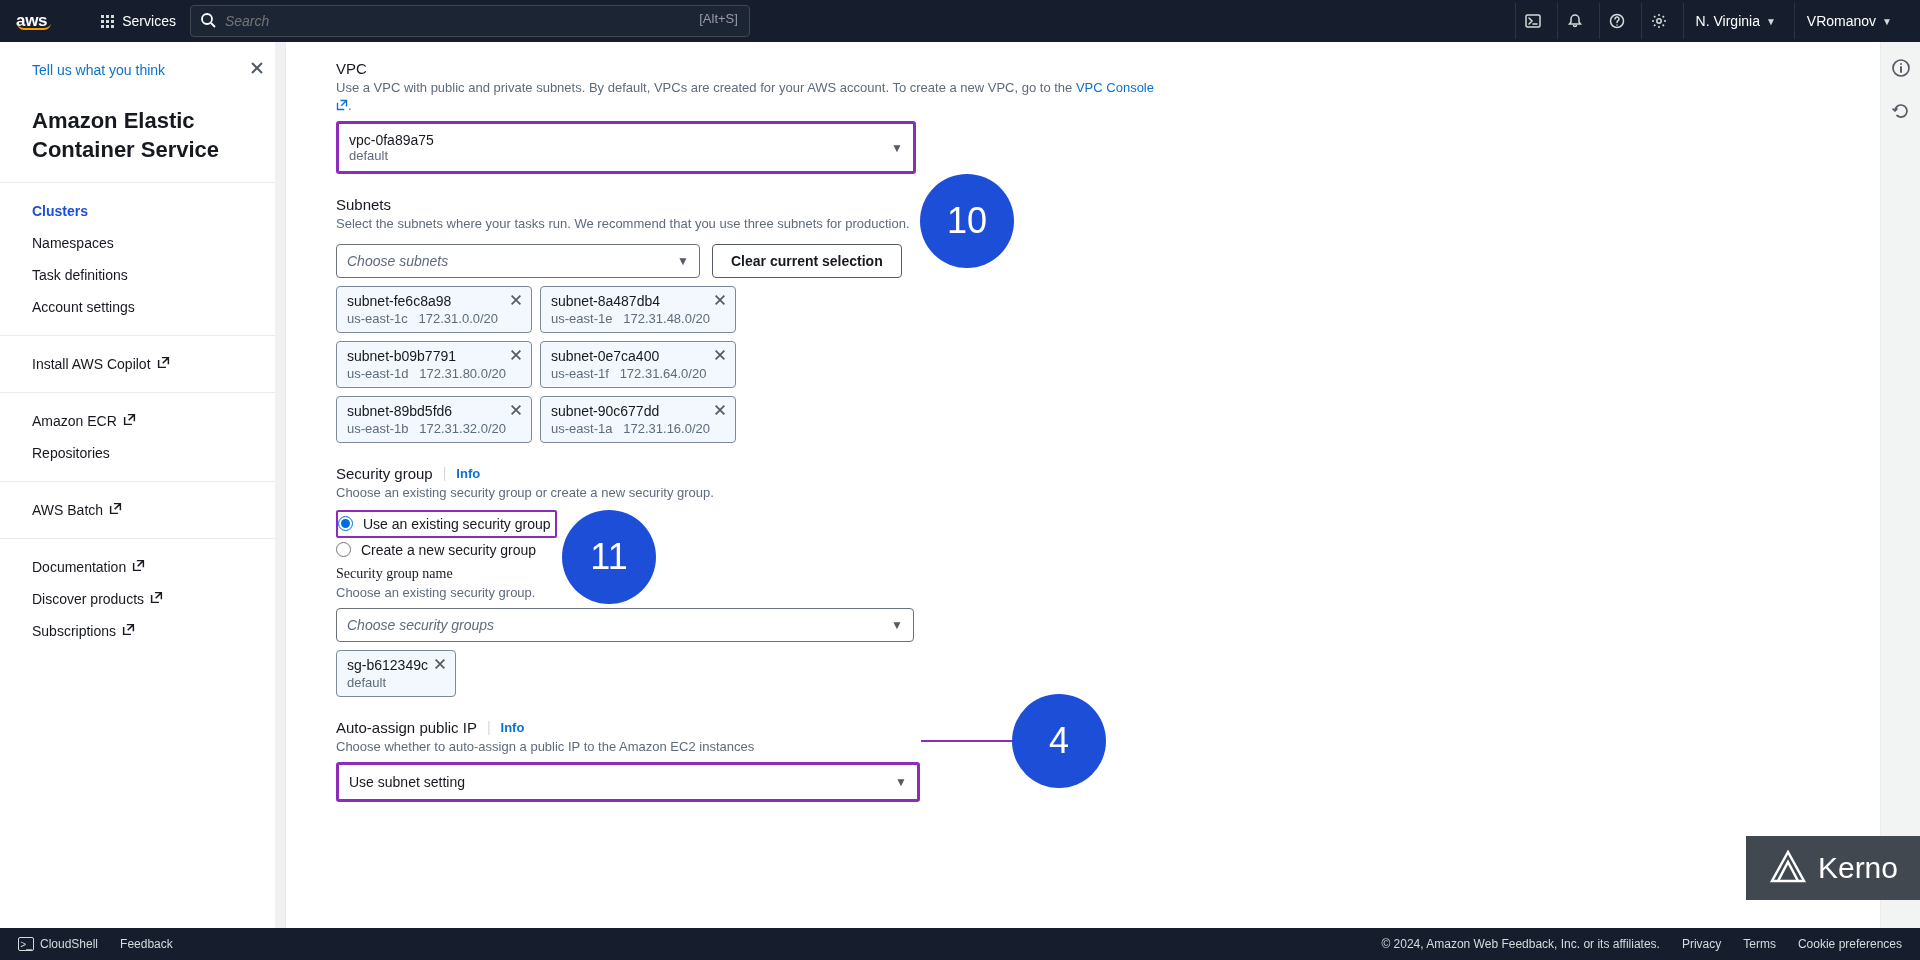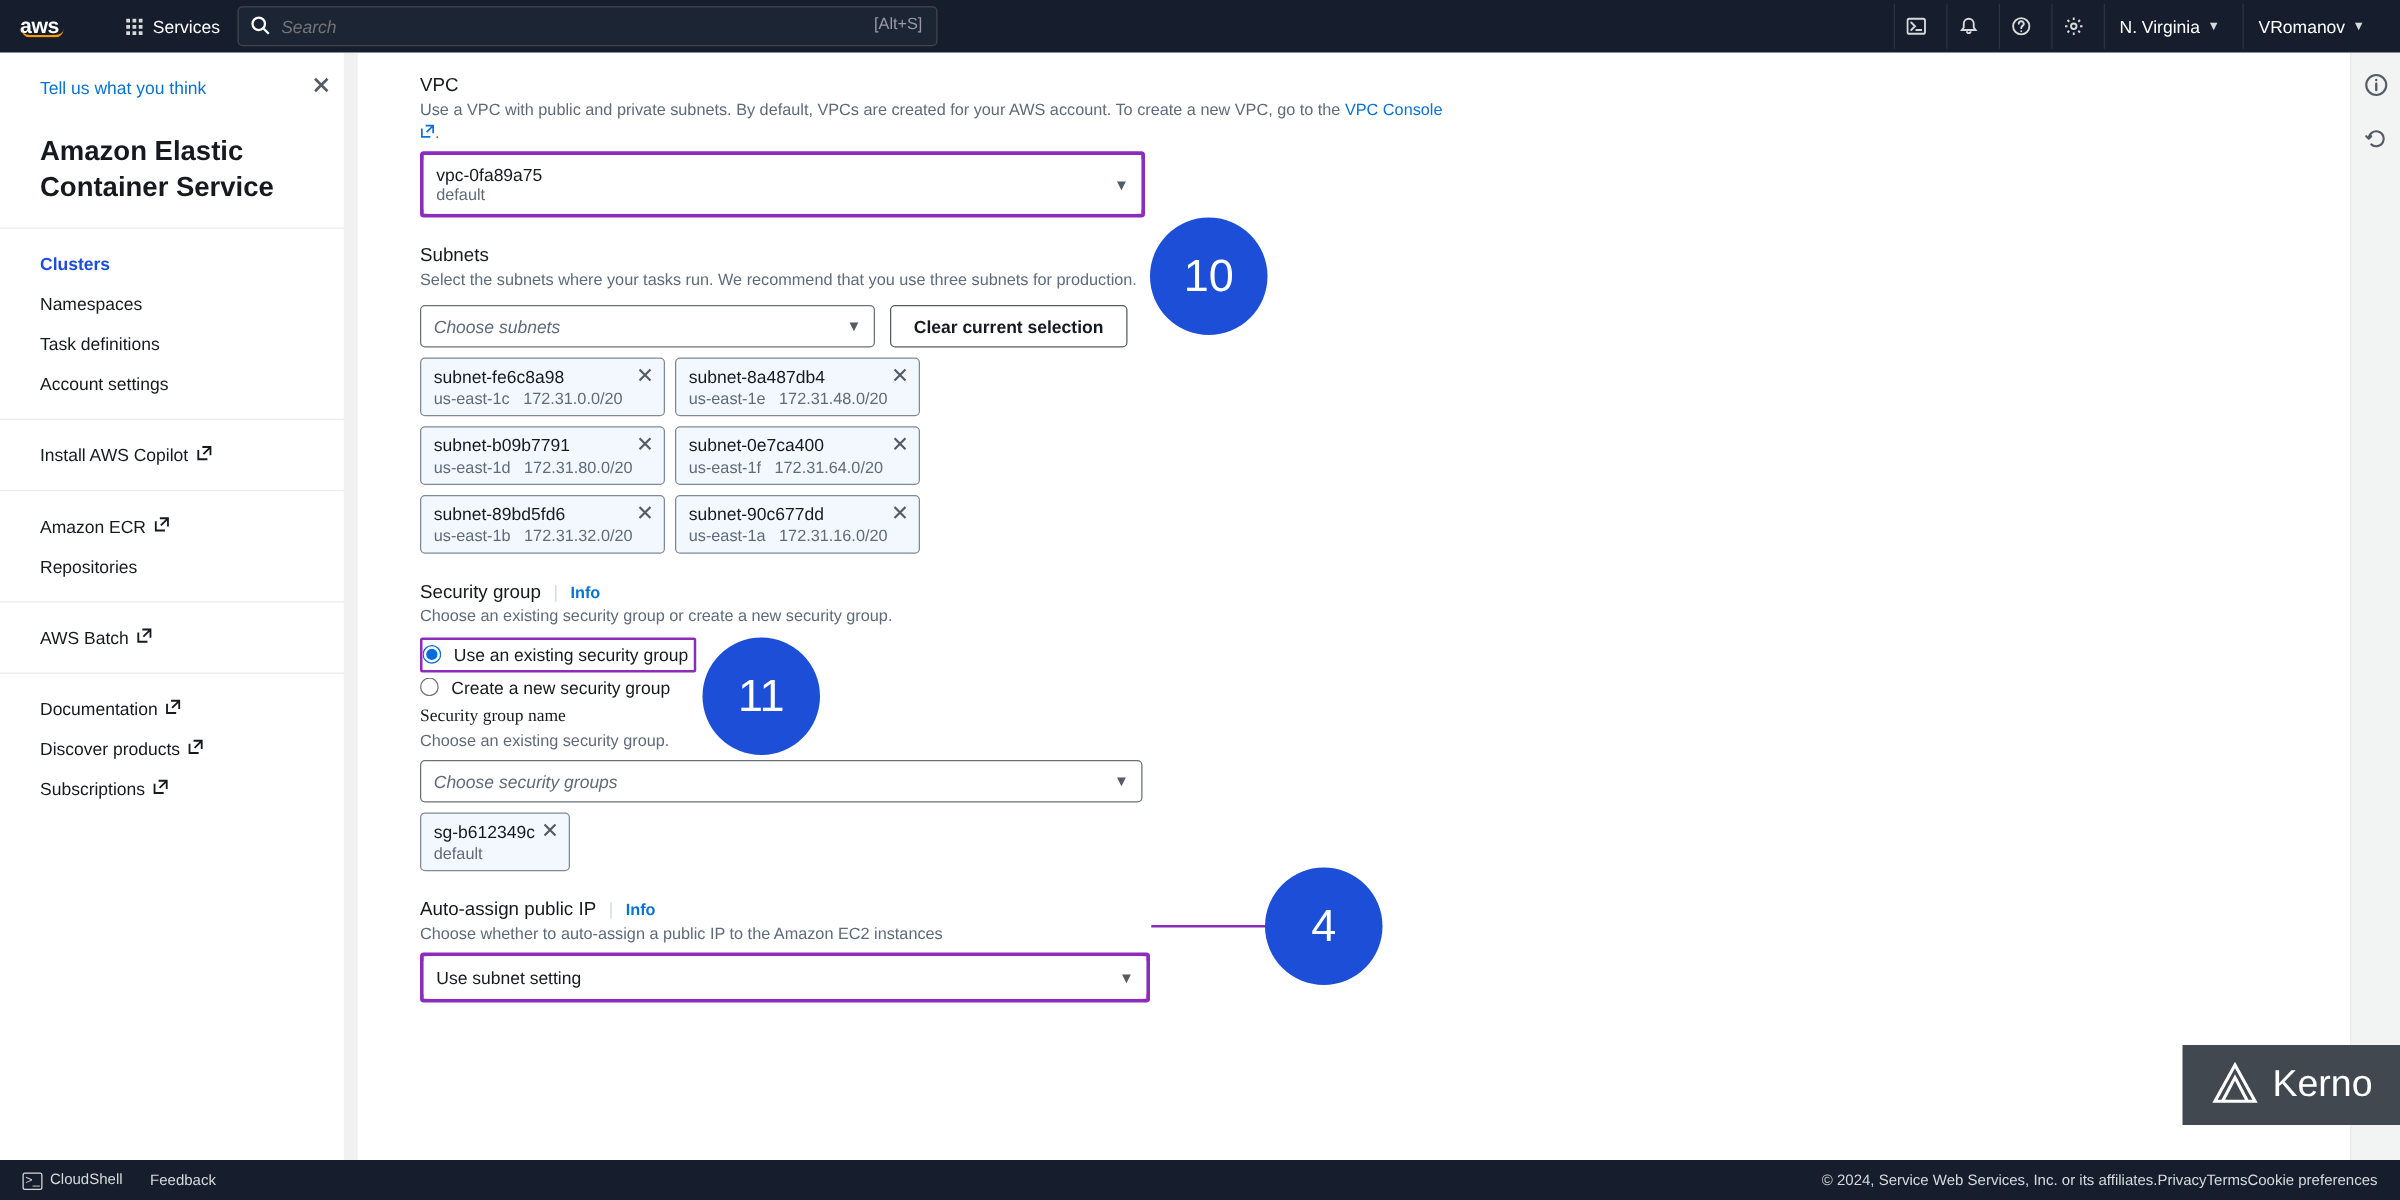--- a/index.html
+++ b/index.html
@@ -72,21 +72,21 @@
 .radio-item input { margin-right: 10px; accent-color: #006ce0; width: 15px; height: 15px; }
 .radio-highlight { display: inline-flex; border: 2px solid #8b2dba; border-radius: 2px; padding: 0 4px 0 0; }
 
 .badge-circle { width: 94px; height: 94px; border-radius: 50%; background: #1d4ed8; color: #fff; display: flex; align-items: center; justify-content: center; font-size: 36px; font-weight: 400; position: absolute; z-index: 50; }
 .badge-line { position: absolute; height: 2px; background: #8b2dba; z-index: 40; }
 
 .footer { height: 32px; background: #161e2d; color: #d5dbdb; display: flex; align-items: center; padding: 0 18px; font-size: 12px; }
 .footer .left { display: flex; align-items: center; gap: 22px; }
 .footer .cloudshell-icon { display: inline-flex; align-items: center; justify-content: center; border: 1px solid #d5dbdb; border-radius: 2px; width: 16px; height: 14px; margin-right: 6px; font-size: 10px; }
 .footer .spacer { flex: 1; }
-.footer a { color: #d5dbdb; text-decoration: none; }
+.footer a { color: #d5dbdb; text-decoration: none; margin-left: 22px; }
 
 .kerno-tag { position: fixed; right: 0; bottom: 60px; background: #424850; color: #fff; padding: 12px 22px; display: flex; align-items: center; font-size: 30px; font-weight: 400; z-index: 200; }
 .kerno-tag svg { margin-right: 10px; }
 
 .ext-icon { display: inline-block; }
 svg.icon { width: 16px; height: 16px; }
 </style>
 </head>
 <body>
 
@@ -387,21 +387,21 @@
         </svg></span>
   </div>
 </div>
 
 <div class="footer">
   <div class="left">
     <span style="cursor:pointer;"><span class="cloudshell-icon">&gt;_</span><span>CloudShell</span></span>
     <span style="cursor:pointer;">Feedback</span>
   </div>
   <div class="spacer"></div>
-  <span>© 2024, Service Web Services, Inc. or its affiliates.</span>
+  <span>© 2024, Amazon Web Feedback, Inc. or its affiliates.</span>
   <a href="#">Privacy</a>
   <a href="#">Terms</a>
   <a href="#">Cookie preferences</a>
 </div>
 
 <div class="kerno-tag">
   <svg width="40" height="40" viewBox="0 0 40 40">
       <path d="M20 4 L36 33 H4 Z M20 14 L30 33 H10 Z" fill="none" stroke="#fff" stroke-width="2.5"></path>
     </svg>
   <span>Kerno</span>

